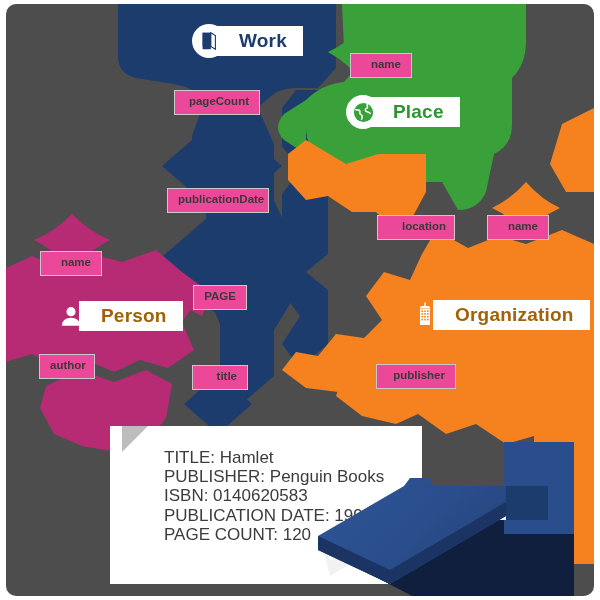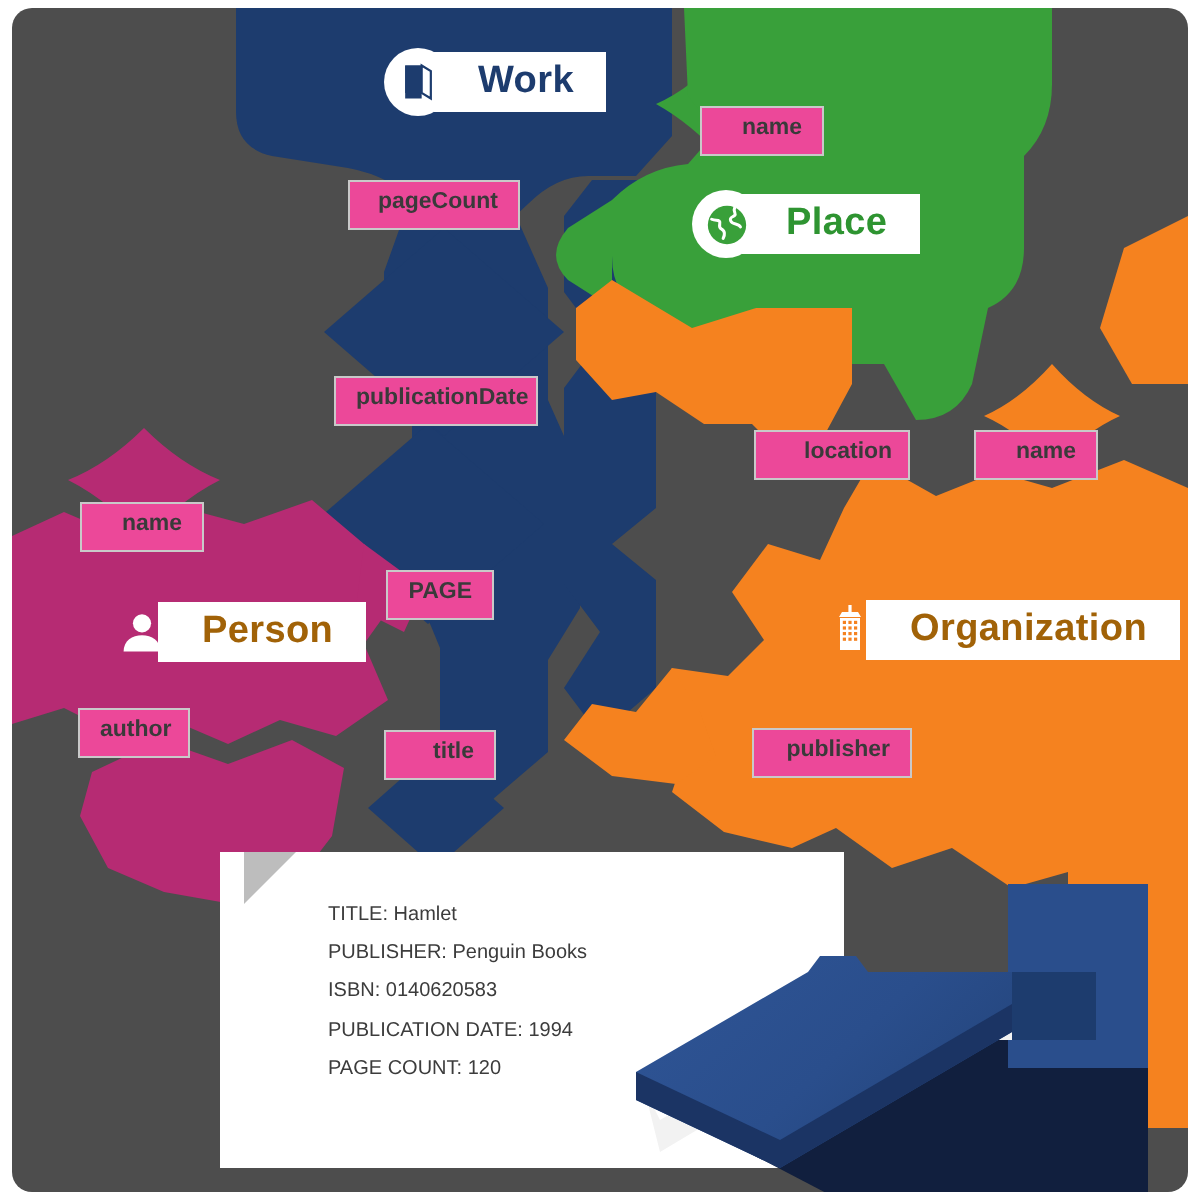--- a/index.html
+++ b/index.html
@@ -96,21 +96,21 @@
     position:absolute;left:104px;top:422px;
     width:38px;height:26px;
     background:#4d4d4d;
     z-index:49;
     clip-path:polygon(0 0,100% 0,0 100%);
   }
   #card-lines{
     position:absolute;left:158px;top:444px;
     z-index:52;
     color:#3c3c3c;
-    font-size:10px;
+    font-size:17px;
     line-height:19.2px;
     white-space:nowrap;
   }
   #card-lines div{height:19.2px;}
 
   
   #book{
     position:absolute;left:300px;top:390px;
     width:300px;height:210px;
     z-index:60;

